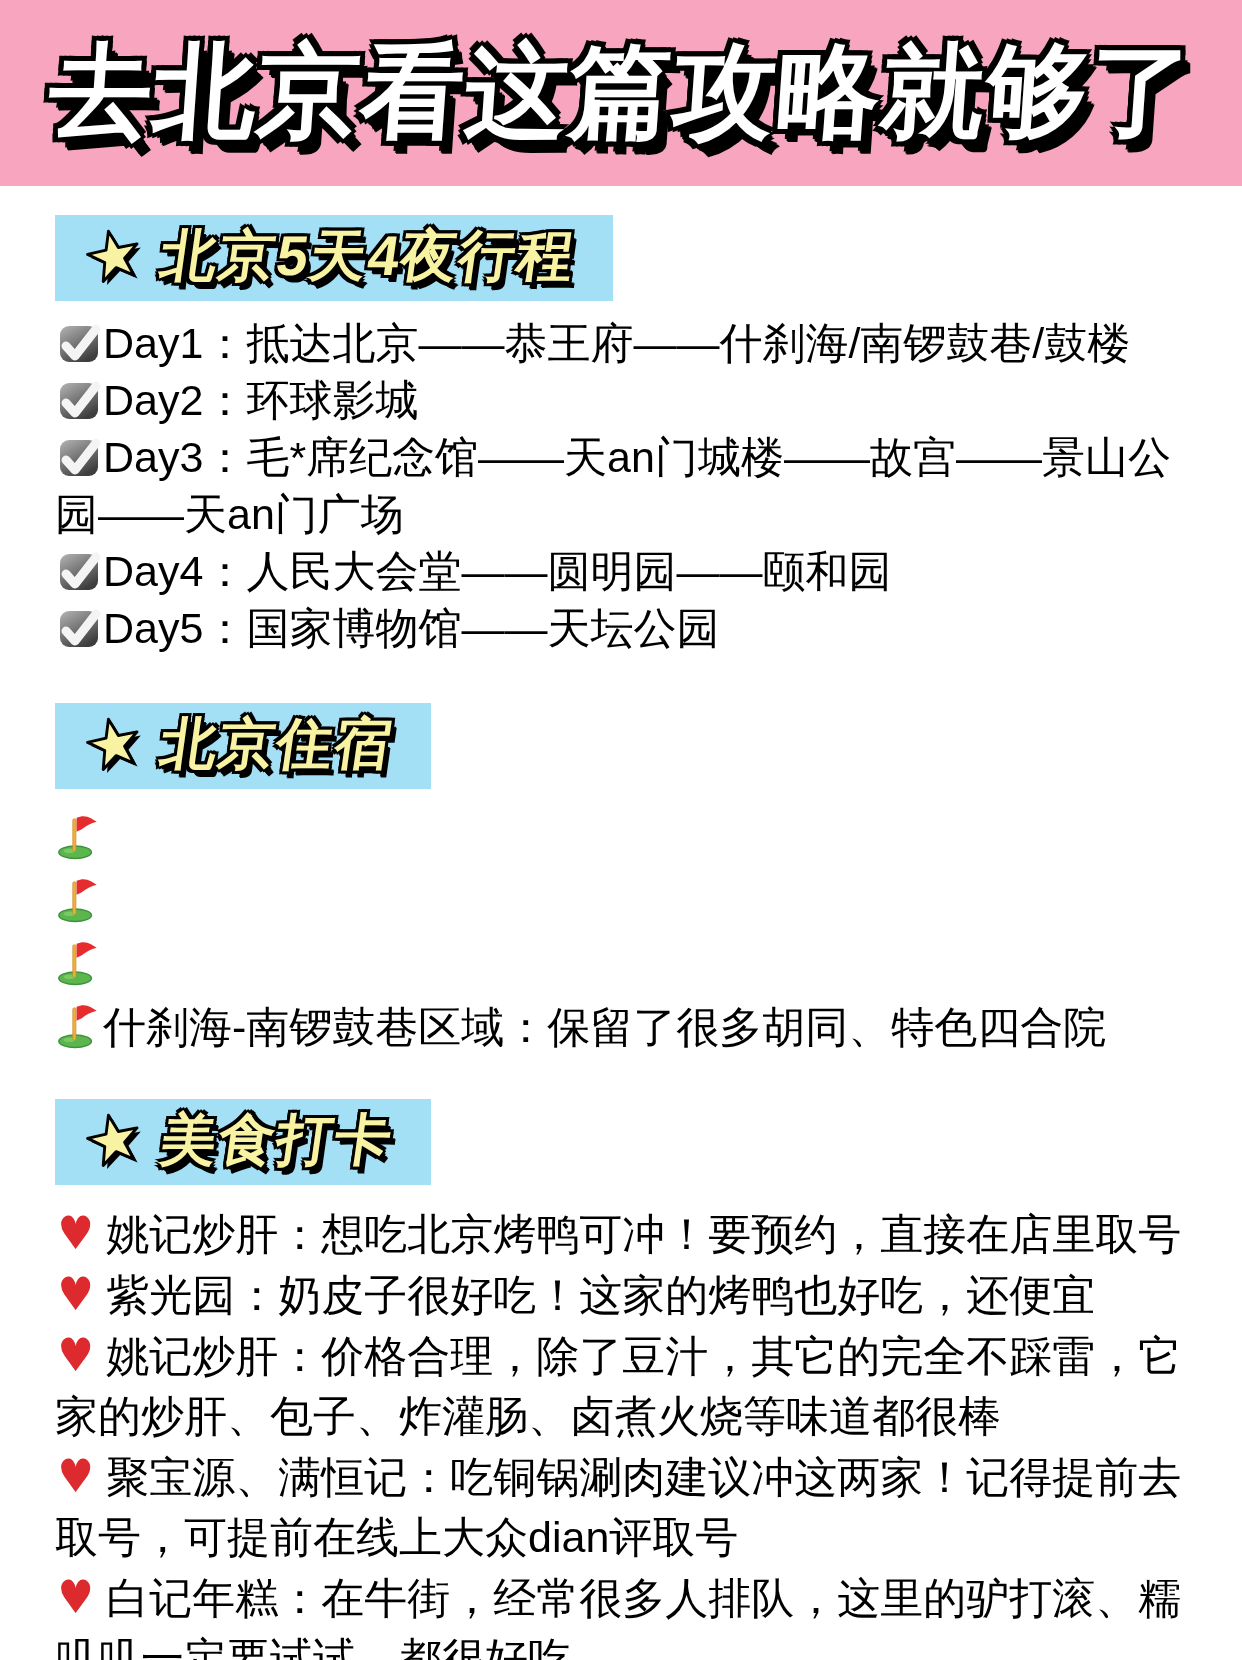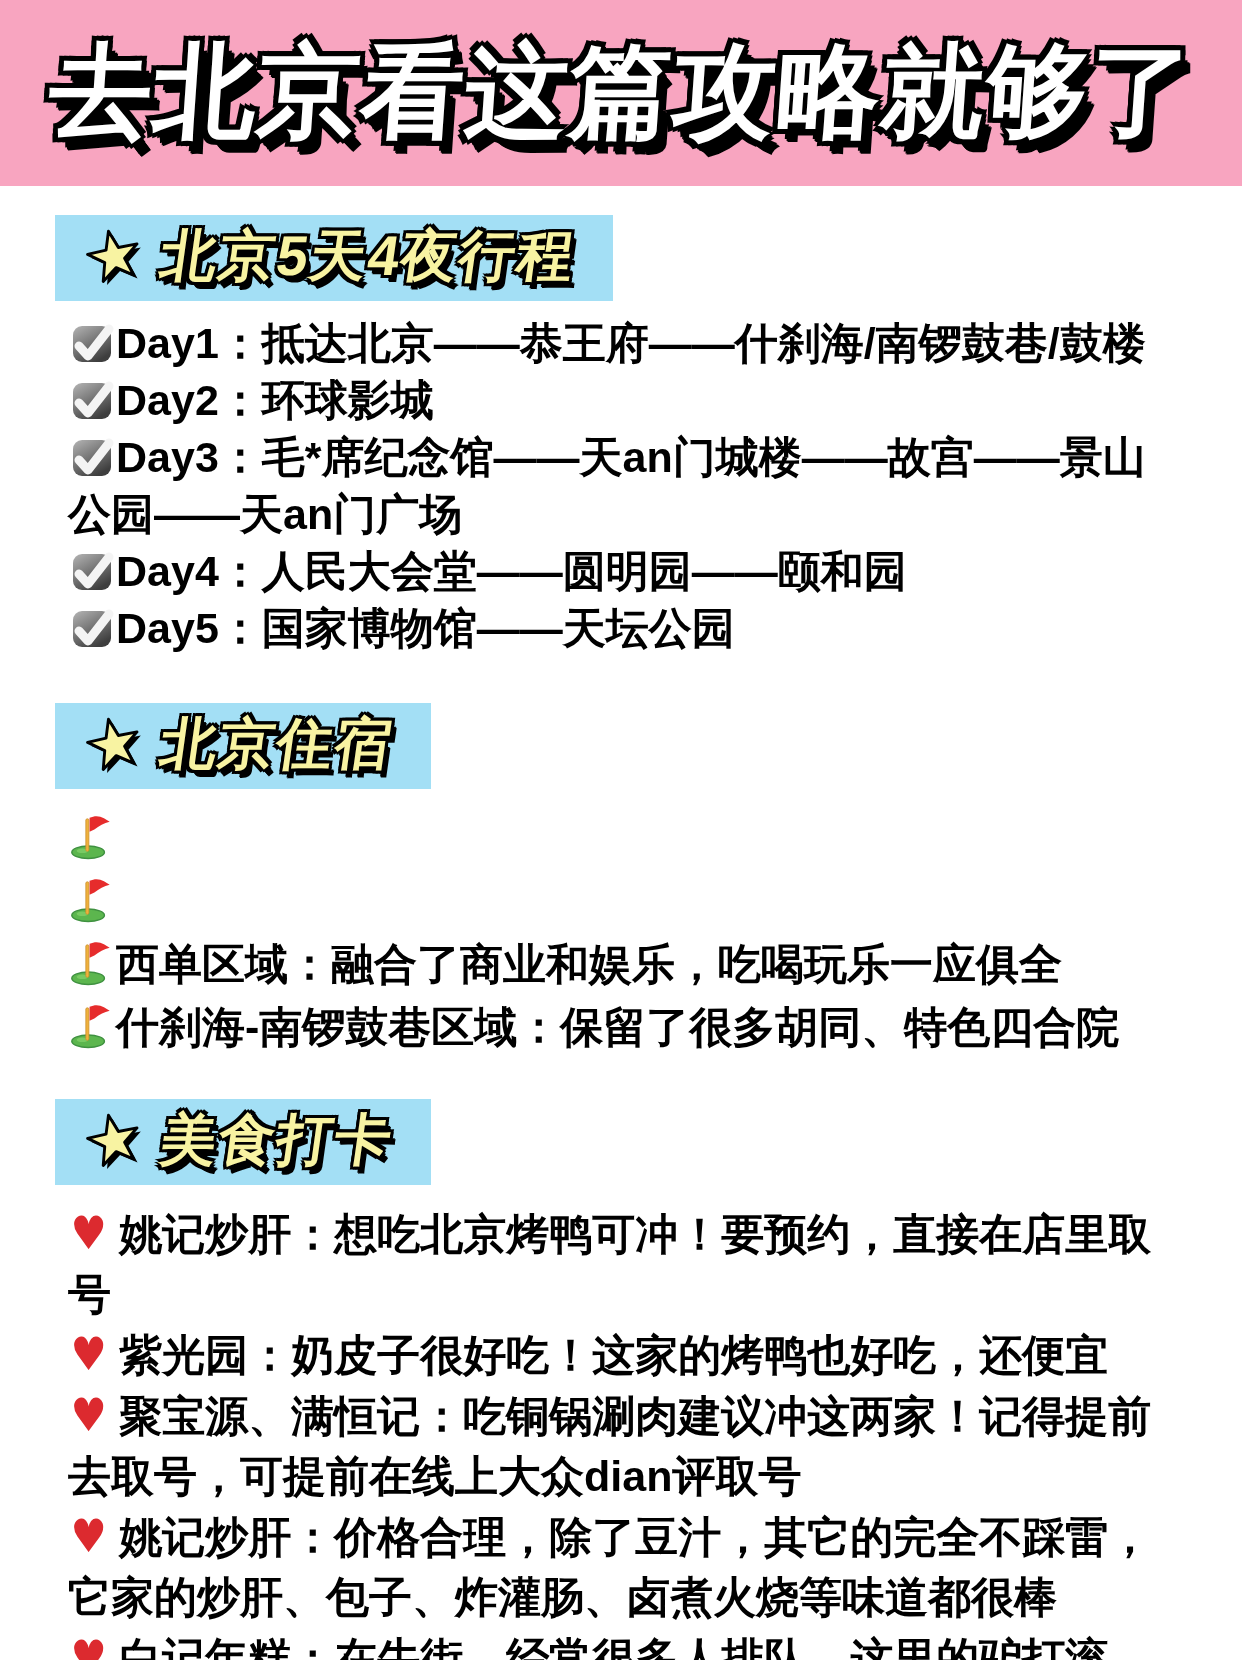--- a/index.html
+++ b/index.html
@@ -54,21 +54,21 @@
     text-shadow:
       -3px -3px 0 #000, 0 -3px 0 #000, 3px -3px 0 #000,
       -3px  0   0 #000, 3px  0   0 #000,
       -3px  3px 0 #000, 0  3px 0 #000, 3px  3px 0 #000,
        5px 6px 0 #000, 6px 7px 0 #000;
   }
   .mt-sec1 { margin-top: 29px; }
   .mt-sec2 { margin-top: 46px; }
   .mt-sec3 { margin-top: 40px; }
 
-  .items { color: #000; font-weight: 700; font-size: 43px; margin-left: 13px; }
+  .items { color: #000; font-weight: 400; font-size: 43px; }
   .items-itinerary { margin-top: 14px; line-height: 57px; }
   .items-lodging   { margin-top: 18px; line-height: 63px; }
   .items-food      { margin-top: 18px; line-height: 60px; }
   .item { text-align: left; }
 
   .cb-icon  { vertical-align: -9px; }
   .flag-icon{ vertical-align: -7px; margin-right: 2px; }
   .heart-ico{
     display: inline-block;
     color: #dc2a2f;
@@ -156,21 +156,21 @@
             <ellipse cx="21" cy="41" rx="17" ry="6.5" fill="#5cb64e" stroke="#3f9140" stroke-width="1.5"></ellipse>
             <ellipse cx="15" cy="39.4" rx="6" ry="2.4" fill="#79ca63"></ellipse>
             <rect x="18.6" y="6" width="3.2" height="34" rx="1.6" fill="#f0b13c" stroke="#c98f2a" stroke-width="0.8"></rect>
             <path d="M22.5 5 C28 2.5 33 2.8 37.5 5.6 L43.5 9.2 C37.5 10.8 32.5 13.4 27.5 17.2 L22.5 19.5 Z" fill="#e62c2c"></path>
           </svg></div>
       <div class="item"><svg class="flag-icon" width="46" height="48" viewBox="0 0 48 48">
             <ellipse cx="21" cy="41" rx="17" ry="6.5" fill="#5cb64e" stroke="#3f9140" stroke-width="1.5"></ellipse>
             <ellipse cx="15" cy="39.4" rx="6" ry="2.4" fill="#79ca63"></ellipse>
             <rect x="18.6" y="6" width="3.2" height="34" rx="1.6" fill="#f0b13c" stroke="#c98f2a" stroke-width="0.8"></rect>
             <path d="M22.5 5 C28 2.5 33 2.8 37.5 5.6 L43.5 9.2 C37.5 10.8 32.5 13.4 27.5 17.2 L22.5 19.5 Z" fill="#e62c2c"></path>
-          </svg><span>西单区域：融合了商业和娱乐，吃喝玩乐一应俱全</span></div>
+          </svg></div>
       <div class="item"><svg class="flag-icon" width="46" height="48" viewBox="0 0 48 48">
             <ellipse cx="21" cy="41" rx="17" ry="6.5" fill="#5cb64e" stroke="#3f9140" stroke-width="1.5"></ellipse>
             <ellipse cx="15" cy="39.4" rx="6" ry="2.4" fill="#79ca63"></ellipse>
             <rect x="18.6" y="6" width="3.2" height="34" rx="1.6" fill="#f0b13c" stroke="#c98f2a" stroke-width="0.8"></rect>
             <path d="M22.5 5 C28 2.5 33 2.8 37.5 5.6 L43.5 9.2 C37.5 10.8 32.5 13.4 27.5 17.2 L22.5 19.5 Z" fill="#e62c2c"></path>
           </svg><span>什刹海-南锣鼓巷区域：保留了很多胡同、特色四合院</span></div>
     </div>
 
     <div class="heading-wrap mt-sec3">
       <div class="heading-box">
@@ -179,19 +179,19 @@
             <polygon points="26.5,6.5 31.7,21.4 47.4,21.7 34.9,31.2 39.4,46.3 26.5,37.3 13.6,46.3 18.1,31.2 5.6,21.7 21.3,21.4" fill="#000"></polygon>
             <polygon points="24,3 29.2,17.9 44.9,18.2 32.4,27.7 36.9,42.8 24,33.8 11.1,42.8 15.6,27.7 3.1,18.2 18.8,17.9" fill="#f8f3a2" stroke="#000" stroke-width="2.4" stroke-linejoin="round"></polygon>
           </g>
         </svg><span class="heading-label">美食打卡</span>
       </div>
     </div>
 
     <div class="items items-food">
       <div class="item"><span class="heart-ico">♥</span><span>姚记炒肝：想吃北京烤鸭可冲！要预约，直接在店里取号</span></div>
       <div class="item"><span class="heart-ico">♥</span><span>紫光园：奶皮子很好吃！这家的烤鸭也好吃，还便宜</span></div>
+      <div class="item"><span class="heart-ico">♥</span><span>姚记炒肝：价格合理，除了豆汁，其它的完全不踩雷，它家的炒肝、包子、炸灌肠、卤煮火烧等味道都很棒</span></div>
       <div class="item"><span class="heart-ico">♥</span><span>聚宝源、满恒记：吃铜锅涮肉建议冲这两家！记得提前去取号，可提前在线上大众dian评取号</span></div>
-      <div class="item"><span class="heart-ico">♥</span><span>姚记炒肝：价格合理，除了豆汁，其它的完全不踩雷，它家的炒肝、包子、炸灌肠、卤煮火烧等味道都很棒</span></div>
       <div class="item"><span class="heart-ico">♥</span><span>白记年糕：在牛街，经常很多人排队，这里的驴打滚、糯叽叽一定要试试，都很好吃</span></div>
     </div>
 
   </div>
 </div>
 
 </body></html>

